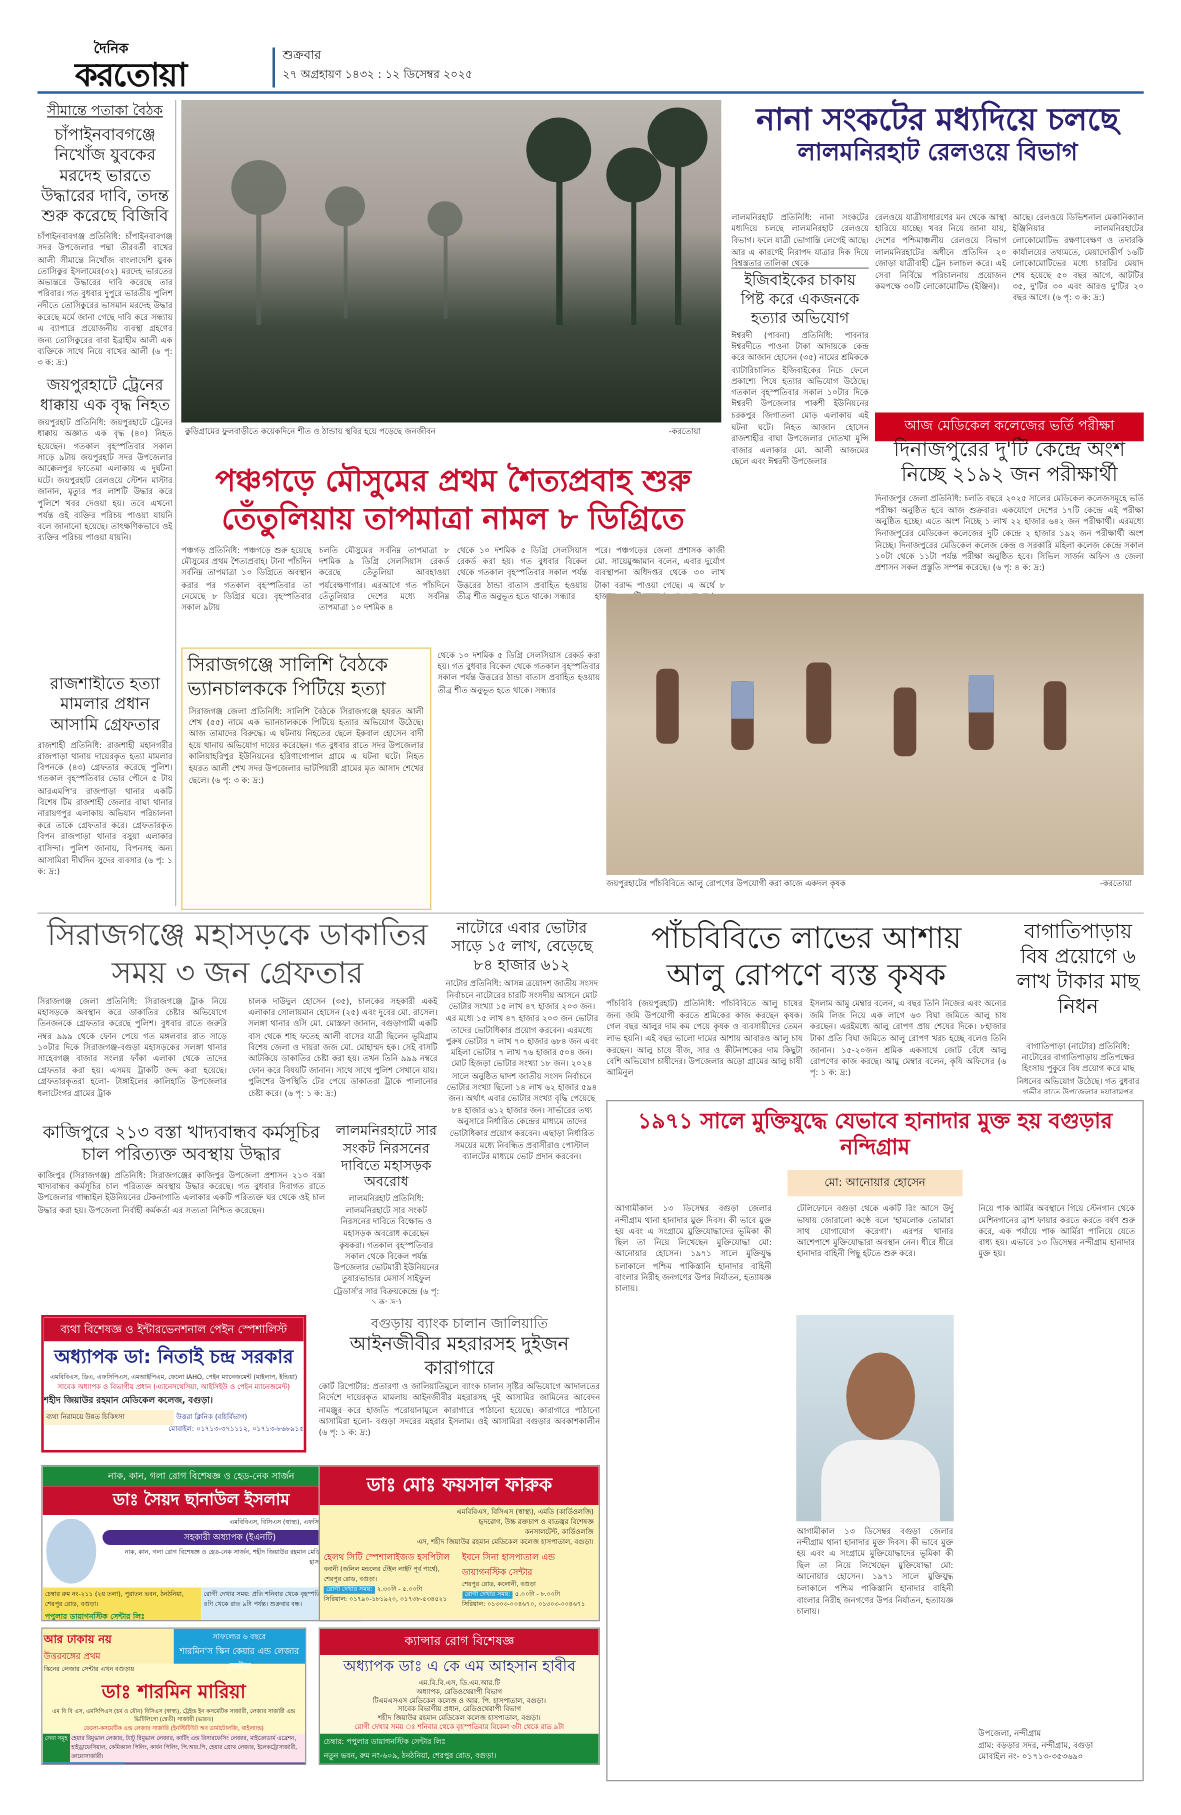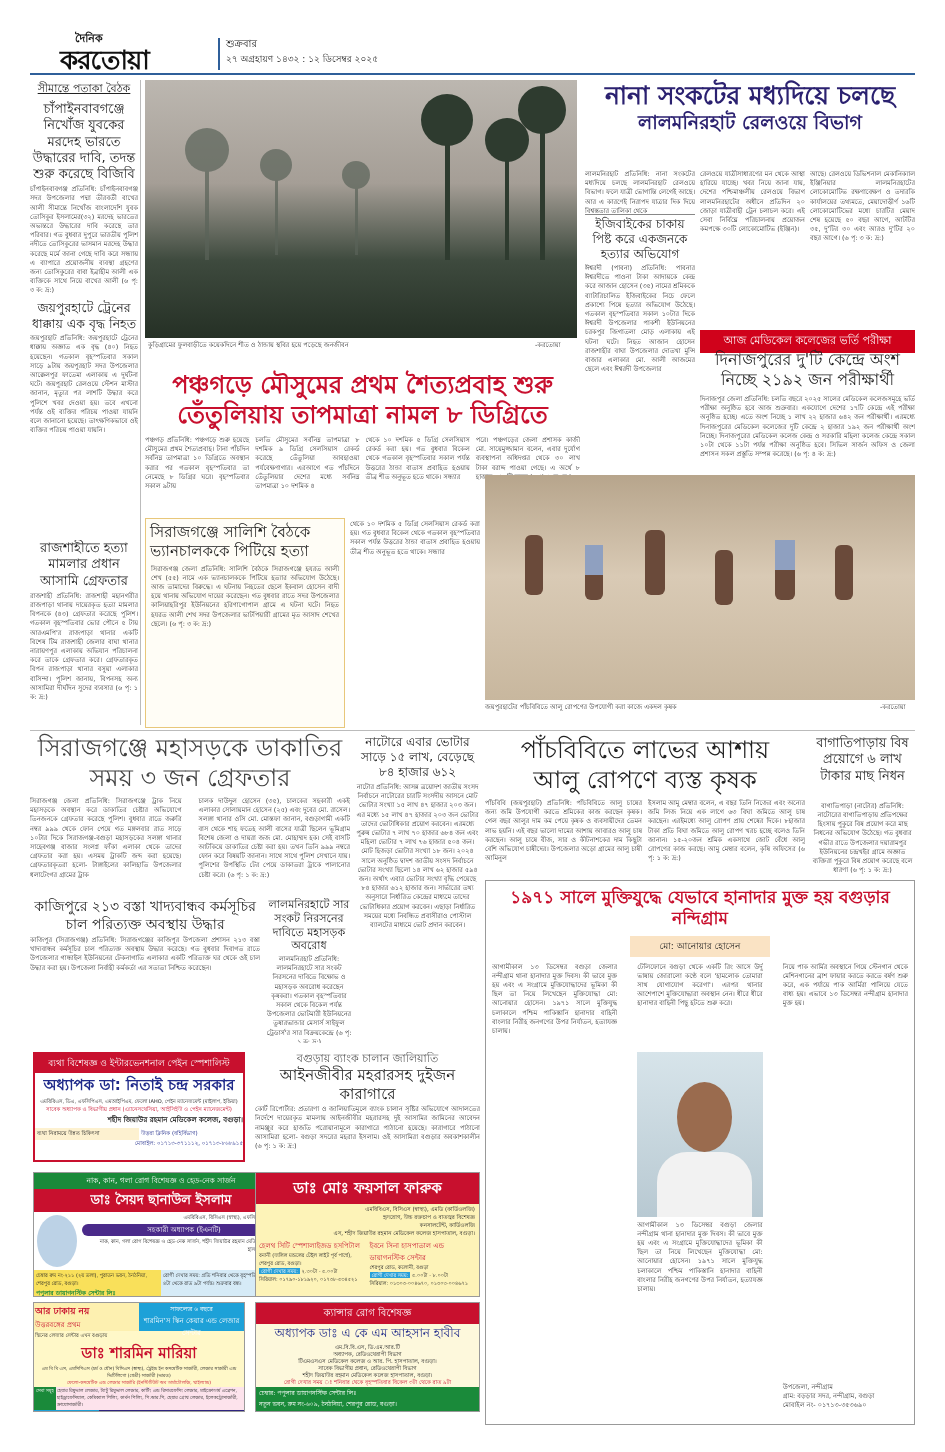--- a/index.html
+++ b/index.html
@@ -146,21 +146,21 @@
 <div class="abs" style="left:485px;top:735px;width:320px">
   <div class="hd" style="font-size:24px">পাঁচবিবিতে লাভের আশায়</div>
   <div class="hd" style="font-size:24px">আলু রোপণে ব্যস্ত কৃষক</div>
   <div style="display:flex;gap:6px;margin-top:4px;height:66px;overflow:hidden">
     <div class="col-text" style="flex:1">পাঁচবিবি (জয়পুরহাট) প্রতিনিধি: পাঁচবিবিতে আলু চাষের জন্য জমি উপযোগী করতে শ্রমিকের কাজ করছেন কৃষক। গেল বছর আলুর দাম কম পেয়ে কৃষক ও ব্যবসায়ীদের তেমন লাভ হয়নি। এই বছর ভালো দামের আশায় আবারও আলু চাষ করছেন। আলু চাষে বীজ, সার ও কীটনাশকের দাম কিছুটা বেশি অভিযোগ চাষীদের। উপজেলার অড়ো গ্রামের আলু চাষী আমিনুল</div>
     <div class="col-text" style="flex:1"><span>ইসলাম আমু মেম্বার বলেন, এ বছর তিনি নিজের এবং অন্যের জমি লিজ নিয়ে এক লাগে ৬৩ বিঘা জমিতে আলু চাষ করছেন। এরইমধ্যে আলু রোপণ প্রায় শেষের দিকে। ৮হাজার টাকা প্রতি বিঘা জমিতে আলু রোপণ খরচ হচ্ছে বলেও তিনি জানান। ১৫-২০জন শ্রমিক একসাথে জোট বেঁধে আলু রোপণের কাজ করছে। আমু মেম্বার বলেন, কৃষি অফিসের</span> <span>(৬ পৃ: ১ ক: দ্র:)</span></div>
   </div>
 </div>
 
 <div class="abs" style="left:810px;top:735px;width:105px;height:140px;overflow:hidden">
-  <div class="hd" style="font-size:13px">বাগাতিপাড়ায় বিষ প্রয়োগে ৬ লাখ টাকার মাছ নিধন</div>
+  <div class="hd" style="font-size:16px">বাগাতিপাড়ায় বিষ প্রয়োগে ৬ লাখ টাকার মাছ নিধন</div>
   <div class="col-text" style="text-align:center;margin-top:18px"><span>বাগাতিপাড়া (নাটোর) প্রতিনিধি: নাটোরের বাগাতিপাড়ায় প্রতিপক্ষের হিংসায় পুকুরে বিষ প্রয়োগ করে মাছ নিধনের অভিযোগ উঠেছে। গত বুধবার গভীর রাতে উপজেলার দয়ারামপুর ইউনিয়নের চন্দ্রখইর গ্রামে অজ্ঞাত ব্যক্তিরা পুকুরে বিষ প্রয়োগ করেছে বলে ধারণা</span> <span>(৬ পৃ: ১ ক: দ্র:)</span></div>
 </div>
 
 <div class="abs" style="left:30px;top:898px;width:230px;height:145px;overflow:hidden">
   <div class="hd" style="font-size:14px">কাজিপুরে ২১৩ বস্তা খাদ্যবান্ধব কর্মসূচির চাল পরিত্যক্ত অবস্থায় উদ্ধার</div>
   <div class="col-text" style="margin-top:3px">কাজিপুর (সিরাজগঞ্জ) প্রতিনিধি: সিরাজগঞ্জের কাজিপুর উপজেলা প্রশাসন ২১৩ বস্তা খাদ্যবান্ধব কর্মসূচির চাল পরিত্যক্ত অবস্থায় উদ্ধার করেছে। গত বুধবার দিবাগত রাতে উপজেলার গান্ধাইল ইউনিয়নের টেকনাগাতি এলাকার একটি পরিত্যক্ত ঘর থেকে ওই চাল উদ্ধার করা হয়। উপজেলা নির্বাহী কর্মকর্তা এর সত্যতা নিশ্চিত করেছেন।</div>
 </div>
 
 <div class="abs" style="left:265px;top:898px;width:88px;height:145px;overflow:hidden">
   <div class="hd" style="font-size:11px">লালমনিরহাটে সার সংকট নিরসনের দাবিতে মহাসড়ক অবরোধ</div>
@@ -187,21 +187,21 @@
       <div class="col-text">মোবাইল নং- ০১৭১৩-৩৫৩৬৯০</div>
     </div>
   </div>
 </div>
 
 <div class="abs ad box" style="left:33px;top:1052px;width:212px;height:110px;border:2px solid #c8102e;background:#fff">
   <div style="background:#c8102e;color:#fff;font-size:9px;text-align:center;padding:2px">ব্যথা বিশেষজ্ঞ ও ইন্টারভেনশনাল পেইন স্পেশালিস্ট</div>
   <div style="color:#1f2a8a;font-size:15px;text-align:center;font-weight:bold">অধ্যাপক ডা: নিতাই চন্দ্র সরকার</div>
   <div style="font-size:5px;text-align:center">এমবিবিএস, ডিএ, এফসিপিএস, এমআইপিএম, ফেলো IAHO, পেইন ম্যানেজমেন্ট (মাইলাপ, ইন্ডিয়া)</div>
   <div style="font-size:5.5px;text-align:center;color:#c8102e">সাবেক অধ্যাপক ও বিভাগীয় প্রধান (এ্যানেসথেসিয়া, আইসিইউ ও পেইন ম্যানেজমেন্ট)</div>
-  <div style="font-size:7px;text-align:right;font-weight:bold">শহীদ জিয়াউর রহমান মেডিকেল কলেজ, বগুড়া।</div>
+  <div style="font-size:7px;text-align:left;font-weight:bold">শহীদ জিয়াউর রহমান মেডিকেল কলেজ, বগুড়া।</div>
   <div style="display:flex;font-size:5.5px;margin-top:2px">
     <div style="flex:1;background:#fdf1d0;padding:2px">ব্যথা নিরাময়ে উন্নত চিকিৎসা</div>
     <div style="flex:1;padding:2px;color:#1f2a8a">উত্তরা ক্লিনিক (বহির্বিভাগ)</div>
   </div>
   <div style="font-size:5.5px;text-align:right;color:#1f2a8a">মোবাইল: ০১৭১৩-৩৭১১১২, ০১৭১৩-৮৬৮৯১৫</div>
 </div>
 
 <div class="abs" style="left:255px;top:1052px;width:225px;height:115px;overflow:hidden">
   <div class="hd" style="font-size:11px;color:#555">বগুড়ায় ব্যাংক চালান জালিয়াতি</div>
   <div class="hd" style="font-size:15px">আইনজীবীর মহরারসহ দুইজন কারাগারে</div>

